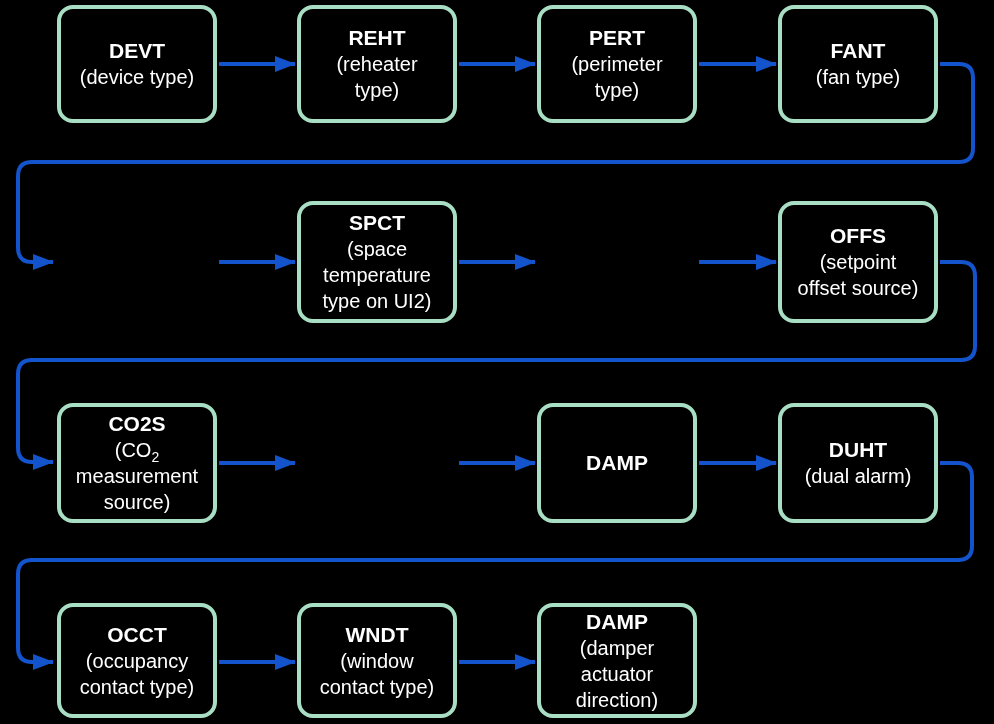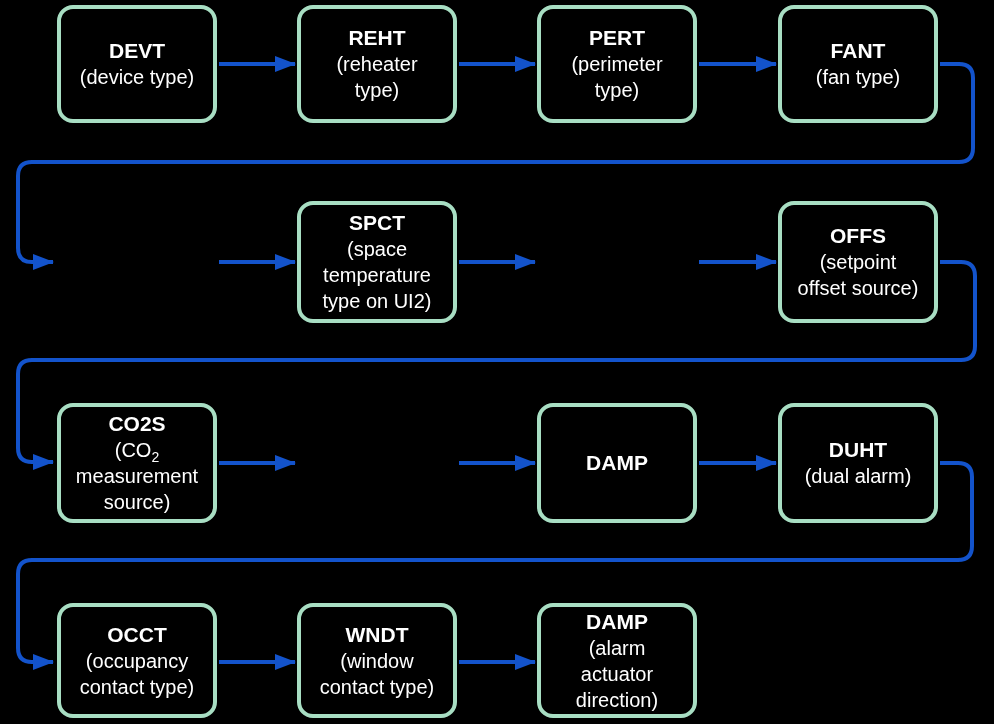--- a/index.html
+++ b/index.html
@@ -110,16 +110,16 @@
   <div class="node c2 r4">
     <div class="code">WNDT</div>
     <div class="label">(window contact type)</div>
   </div>
   <div class="node c1 r4">
     <div class="code">OCCT</div>
     <div class="label">(occupancy contact type)</div>
   </div>
   <div class="node c3 r4">
     <div class="code">DAMP</div>
-    <div class="label">(alarm actuator direction)</div>
+    <div class="label">(damper actuator direction)</div>
   </div>
 
 </div>
 
 </body></html>

